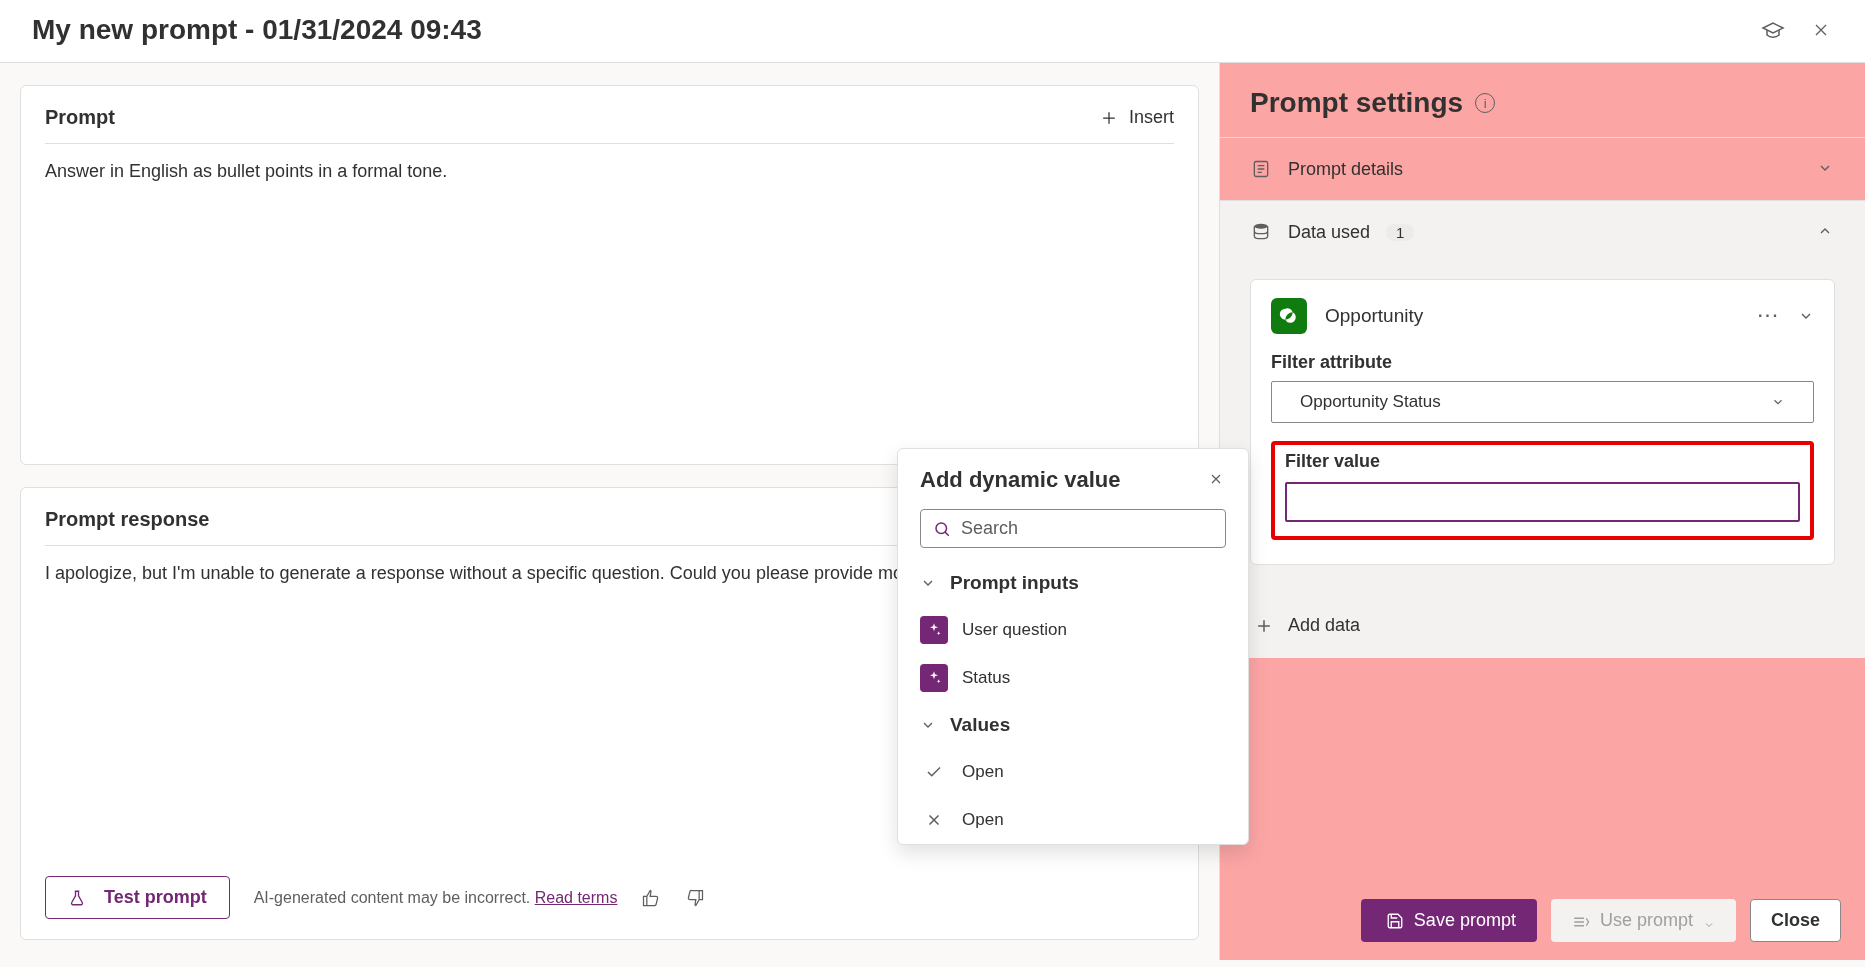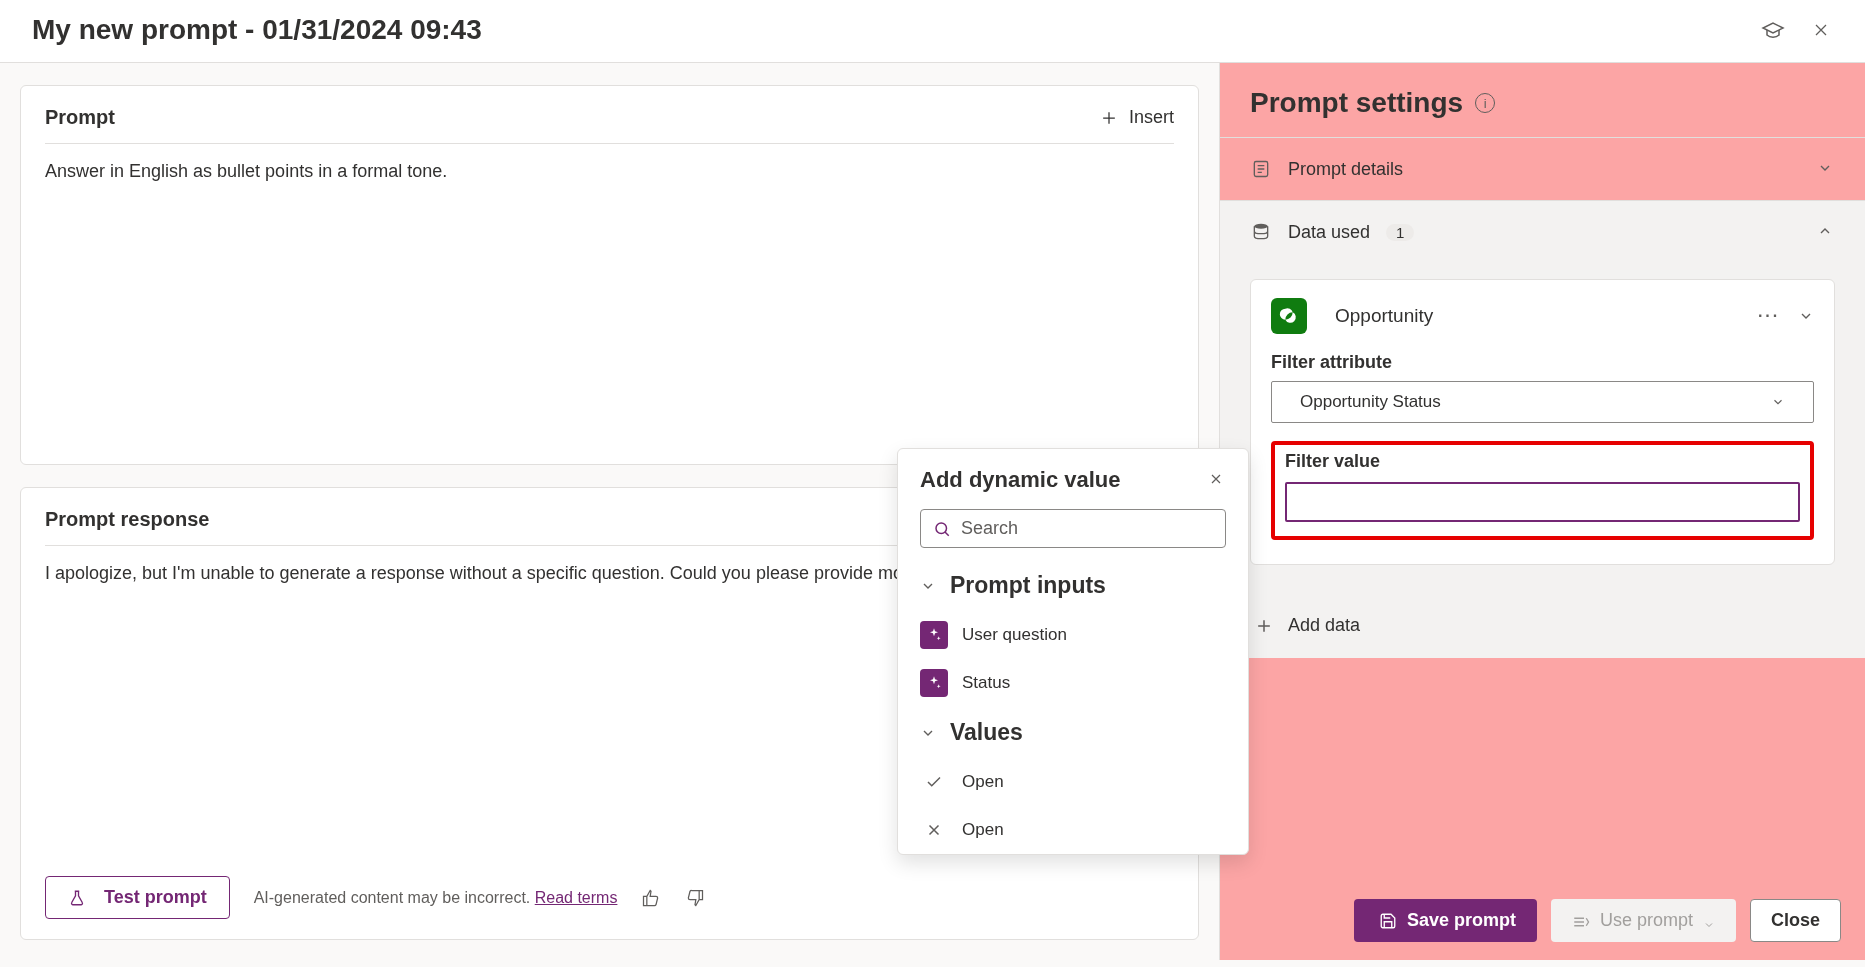--- a/index.html
+++ b/index.html
@@ -35,54 +35,54 @@
 
   
   .dyn-popup { position: absolute; top: 385px; right: -30px; width: 352px; background: #fff; border: 1px solid #e1dfdd; border-radius: 6px; box-shadow: 0 8px 20px rgba(0,0,0,0.12); z-index: 50; }
   .dyn-header { display:flex; justify-content:space-between; align-items:center; padding: 18px 22px 6px 22px; }
   .dyn-title { font-size: 22px; font-weight:600; }
   .dyn-close { width:18px;height:18px; cursor:pointer; color:#605e5c; }
   .dyn-search-wrap { padding: 10px 22px 12px 22px; }
   .dyn-search { width:100%; display:flex; align-items:center; gap:10px; border:1px solid #8a8886; border-radius:4px; padding:8px 12px; }
   .dyn-search input { border:none; outline:none; flex:1; font-size:18px; color:#323130; }
   .dyn-search input::placeholder { color:#605e5c; }
-  .dyn-group-head { display:flex; align-items:center; gap:14px; padding: 12px 22px; font-size:23px; font-weight:600; cursor:pointer; }
+  .dyn-group-head { display:flex; align-items:center; gap:14px; padding: 12px 22px; font-size:19px; font-weight:600; cursor:pointer; }
   .dyn-item { display:flex; align-items:center; gap:14px; padding: 10px 22px; font-size:17px; color:#323130; cursor:pointer; }
   .dyn-item-icon { width:28px; height:28px; border-radius:4px; display:flex; align-items:center; justify-content:center; background:#742774; color:#fff; font-size:14px;}
   .dyn-item-icon.plain { background:transparent; color:#605e5c; font-size:18px; }
 
   
   .side-header { padding: 24px 30px 18px 30px; display:flex; align-items:center; gap:12px; }
   .side-header h2 { font-size: 28px; font-weight:600; }
   .info-icon { width:20px;height:20px; border:1.5px solid #605e5c; border-radius:50%; display:flex;align-items:center;justify-content:center; font-size:13px; color:#605e5c; }
 
   .acc-row { display:flex; align-items:center; justify-content:space-between; padding: 20px 30px; border-top:1px solid #e1dfdd; cursor:pointer; }
   .acc-row-left { display:flex; align-items:center; gap:16px; font-size:18px; }
   .acc-icon { width:22px; height:22px; color:#605e5c; display:flex; align-items:center; justify-content:center;}
   .badge { background:#edebe9; border-radius:10px; padding:0 10px; font-size:15px; color:#323130; min-width:24px; text-align:center; }
   .chev { width:18px;height:18px; color:#605e5c;}
   .acc-row.expanded { background:#f3f2f1; }
 
   .data-body { background:#f3f2f1; padding: 16px 30px 28px 30px; border-top: none; }
   .entity-card { background:#fff; border:1px solid #e1dfdd; border-radius:6px; padding: 18px 20px 24px 20px; }
   .entity-head { display:flex; align-items:center; justify-content:space-between; margin-bottom:18px;}
-  .entity-head-left { display:flex; align-items:center; gap:28px; font-size:19px;}
+  .entity-head-left { display:flex; align-items:center; gap:18px; font-size:19px;}
   .entity-logo { width:36px;height:36px; border-radius:6px; background:#107c10; display:flex; align-items:center; justify-content:center;}
   .entity-head-right { display:flex; gap:18px; align-items:center; color:#605e5c; }
   .field-label { font-size:18px; font-weight:600; margin-bottom:8px; }
   .select-ctrl { width:100%; border:1px solid #8a8886; border-radius:2px; padding:10px 28px; font-size:17px; display:flex; justify-content:space-between; align-items:center; cursor:pointer; margin-bottom:18px; }
   .filter-value-block { border:4px solid #e60000; border-radius:4px; padding: 6px 10px 14px 10px; }
   .text-input { width:100%; border:2px solid #742774; border-radius:2px; padding:8px 10px; font-size:17px; outline:none; }
 
   .add-data-row { display:flex; align-items:center; gap:14px; padding: 22px 34px; font-size:18px; color:#323130; cursor:pointer; background:#f3f2f1; }
 
   
   .side-footer { position:absolute; bottom:18px; right:24px; display:flex; gap:14px; }
   .btn { display:flex; align-items:center; gap:10px; padding:10px 20px; font-size:18px; border-radius:4px; cursor:pointer; border:1px solid transparent;}
-  .btn-primary { background:#742774; color:#fff; font-weight:700;padding-left:24px;}
+  .btn-primary { background:#742774; color:#fff; font-weight:400;padding-left:24px;}
   .btn-secondary { background:#f3f2f1; color:#a19f9d;align-items:flex-end; }
   .btn-outline { background:#fff; border:1px solid #8a8886; color:#323130; font-weight:600;}
 
   svg { display:block; }
 </style>
 </head>
 <body>
 
 <div class="header">
   <div class="header-title">My new prompt - 01/31/2024 09:43</div>

